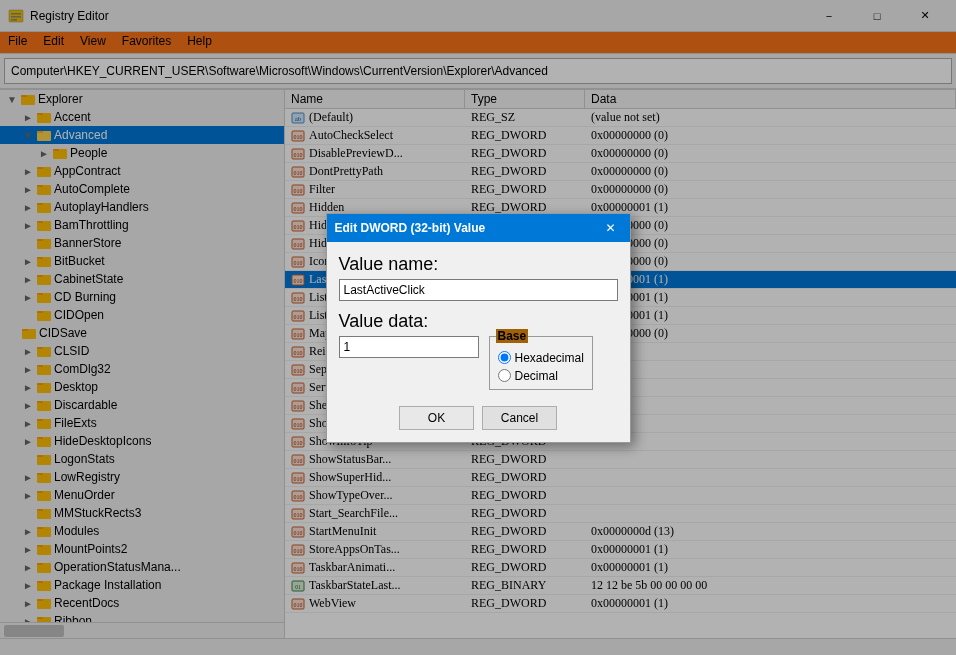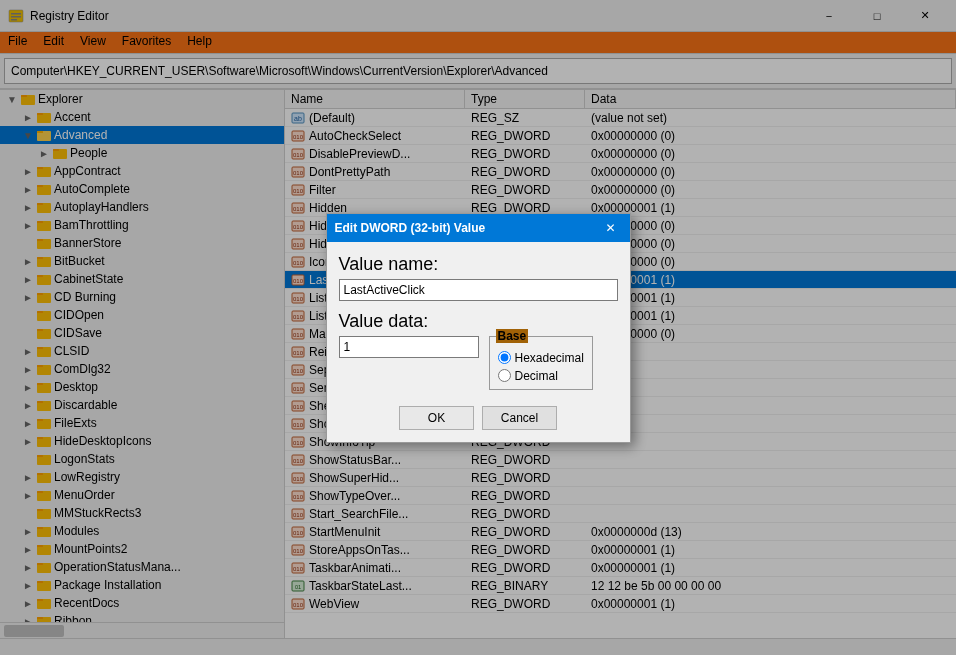--- a/index.html
+++ b/index.html
@@ -139,20 +139,21 @@
     .col-name { width: 180px; }
     .col-type { width: 120px; }
     .col-data { flex: 1; }
 
     .values-row {
       display: flex;
       height: 18px;
       align-items: center;
       border-bottom: 1px solid #f0f0f0;
       cursor: pointer;
+      font-family: Liberation Serif, serif;
     }
     .values-row.selected { background: #0078d7; color: white; }
     .values-cell {
       padding: 0 6px;
       font-size: 12px;
       overflow: hidden;
       text-overflow: ellipsis;
       white-space: nowrap;
     }
     .values-cell.col-name { width: 180px; display: flex; align-items: center; gap: 4px; }
@@ -485,21 +486,21 @@
         <span class="tree-expander"></span>
         <span class="folder-icon">
           <svg viewBox="0 0 14 14" fill="none">
               <rect x="0" y="3" width="14" height="10" rx="1" fill="#ffc107"></rect>
               <rect x="0" y="3" width="6" height="2" rx="0.5" fill="#ffa000"></rect>
             </svg>
         </span>
         <span class="tree-label">CIDOpen</span>
       </div>
 
-      <div class="tree-item" style="padding-left: 20px;">
+      <div class="tree-item" style="padding-left: 5px;">
         <span class="tree-expander"></span>
         <span class="folder-icon">
           <svg viewBox="0 0 14 14" fill="none">
               <rect x="0" y="3" width="14" height="10" rx="1" fill="#ffc107"></rect>
               <rect x="0" y="3" width="6" height="2" rx="0.5" fill="#ffa000"></rect>
             </svg>
         </span>
         <span class="tree-label">CIDSave</span>
       </div>
 

